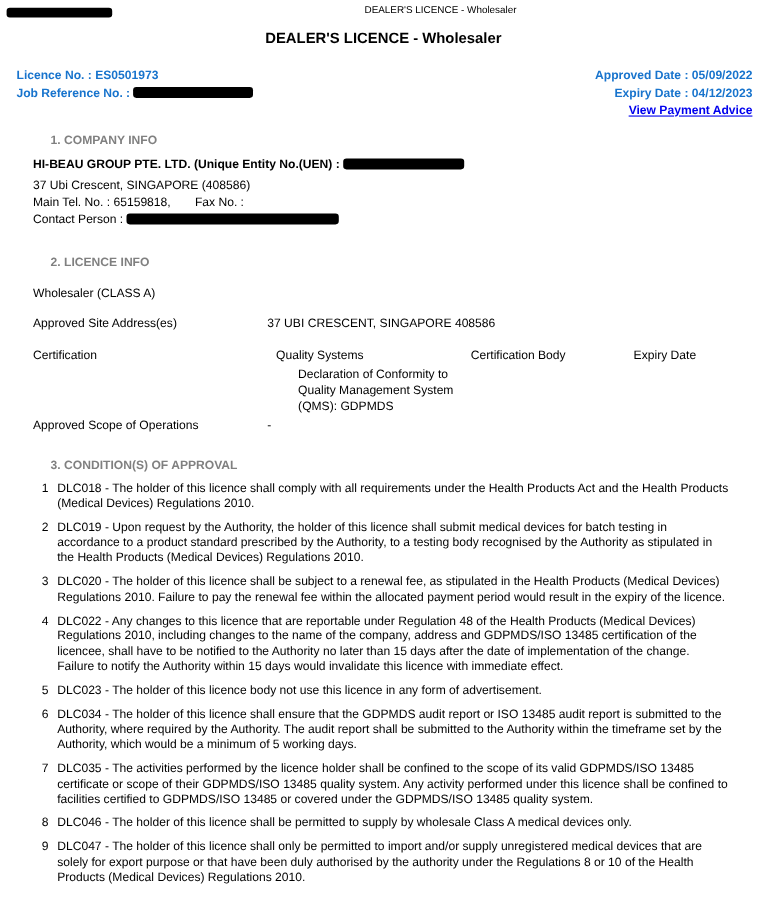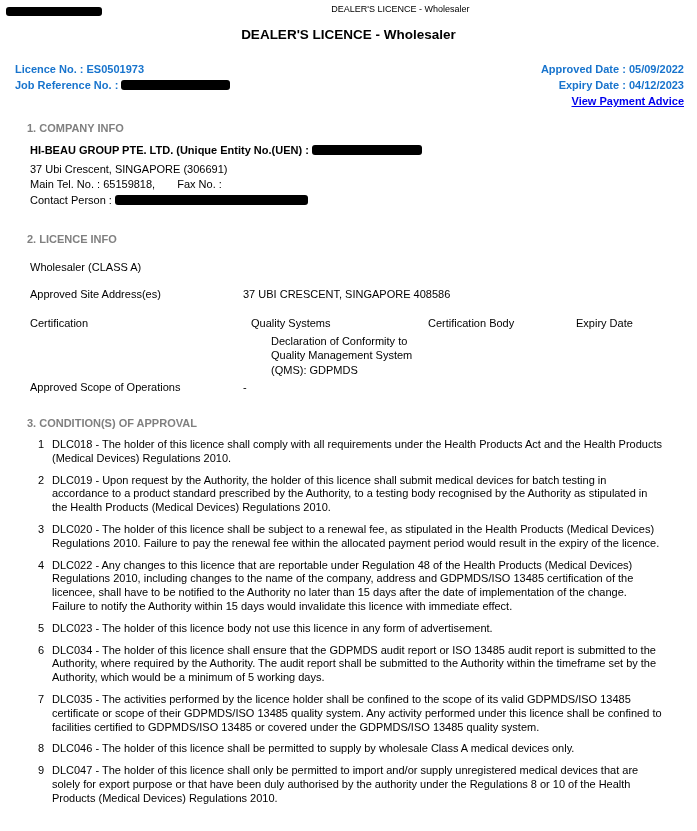--- a/index.html
+++ b/index.html
@@ -19,21 +19,21 @@
 
   .header-small{padding-top:4px;text-align:center;font-size:9px;transform:translateX(52px);}
   .title{margin:13px 0 0 0;text-align:center;font-size:13.5px;font-weight:bold;}
 
   .meta{display:flex;justify-content:space-between;margin-top:19px;padding:0 13px 0 15px;
         color:#1874CD;font-weight:bold;}
   .meta-line{line-height:16px;white-space:nowrap;}
   .meta-right{text-align:right;}
   .pay-link{color:#0000EE;text-decoration:underline;cursor:pointer;}
 
-  .sec-heading{color:#808080;font-weight:bold;padding-left:27px;}
+  .sec-heading{color:#808080;font-weight:bold;padding-left:27px;margin-left:19px;}
   .sec1-heading{margin-top:13px;}
   .sec2-heading{margin-top:25px;}
   .sec3-heading{margin-top:24px;}
 
   .content{padding-left:30px;padding-right:28px;}
   .company-block{margin-top:9px;line-height:15.5px;}
   .company-name{font-weight:bold;margin-bottom:3px;}
   .inline-gap{margin-left:22px;}
 
   .lic-class{margin-top:16px;}
@@ -85,21 +85,21 @@
       </div>
     </div>
   </div>
 
   <div class="sec-heading sec1-heading">1. COMPANY INFO</div>
 
   <div class="content company-block">
     <div class="company-name">
       <span>HI-BEAU GROUP PTE. LTD. (Unique Entity No.(UEN) :</span><span class="redaction r-uen"></span>
     </div>
-    <div>37 Ubi Crescent, SINGAPORE (306691)</div>
+    <div>37 Ubi Crescent, SINGAPORE (408586)</div>
     <div>
       <span>Main Tel. No. : 65159818,</span><span class="inline-gap">Fax No. :</span>
     </div>
     <div>
       <span>Contact Person :</span><span class="redaction r-person"></span>
     </div>
   </div>
 
   <div class="sec-heading sec2-heading">2. LICENCE INFO</div>
 

